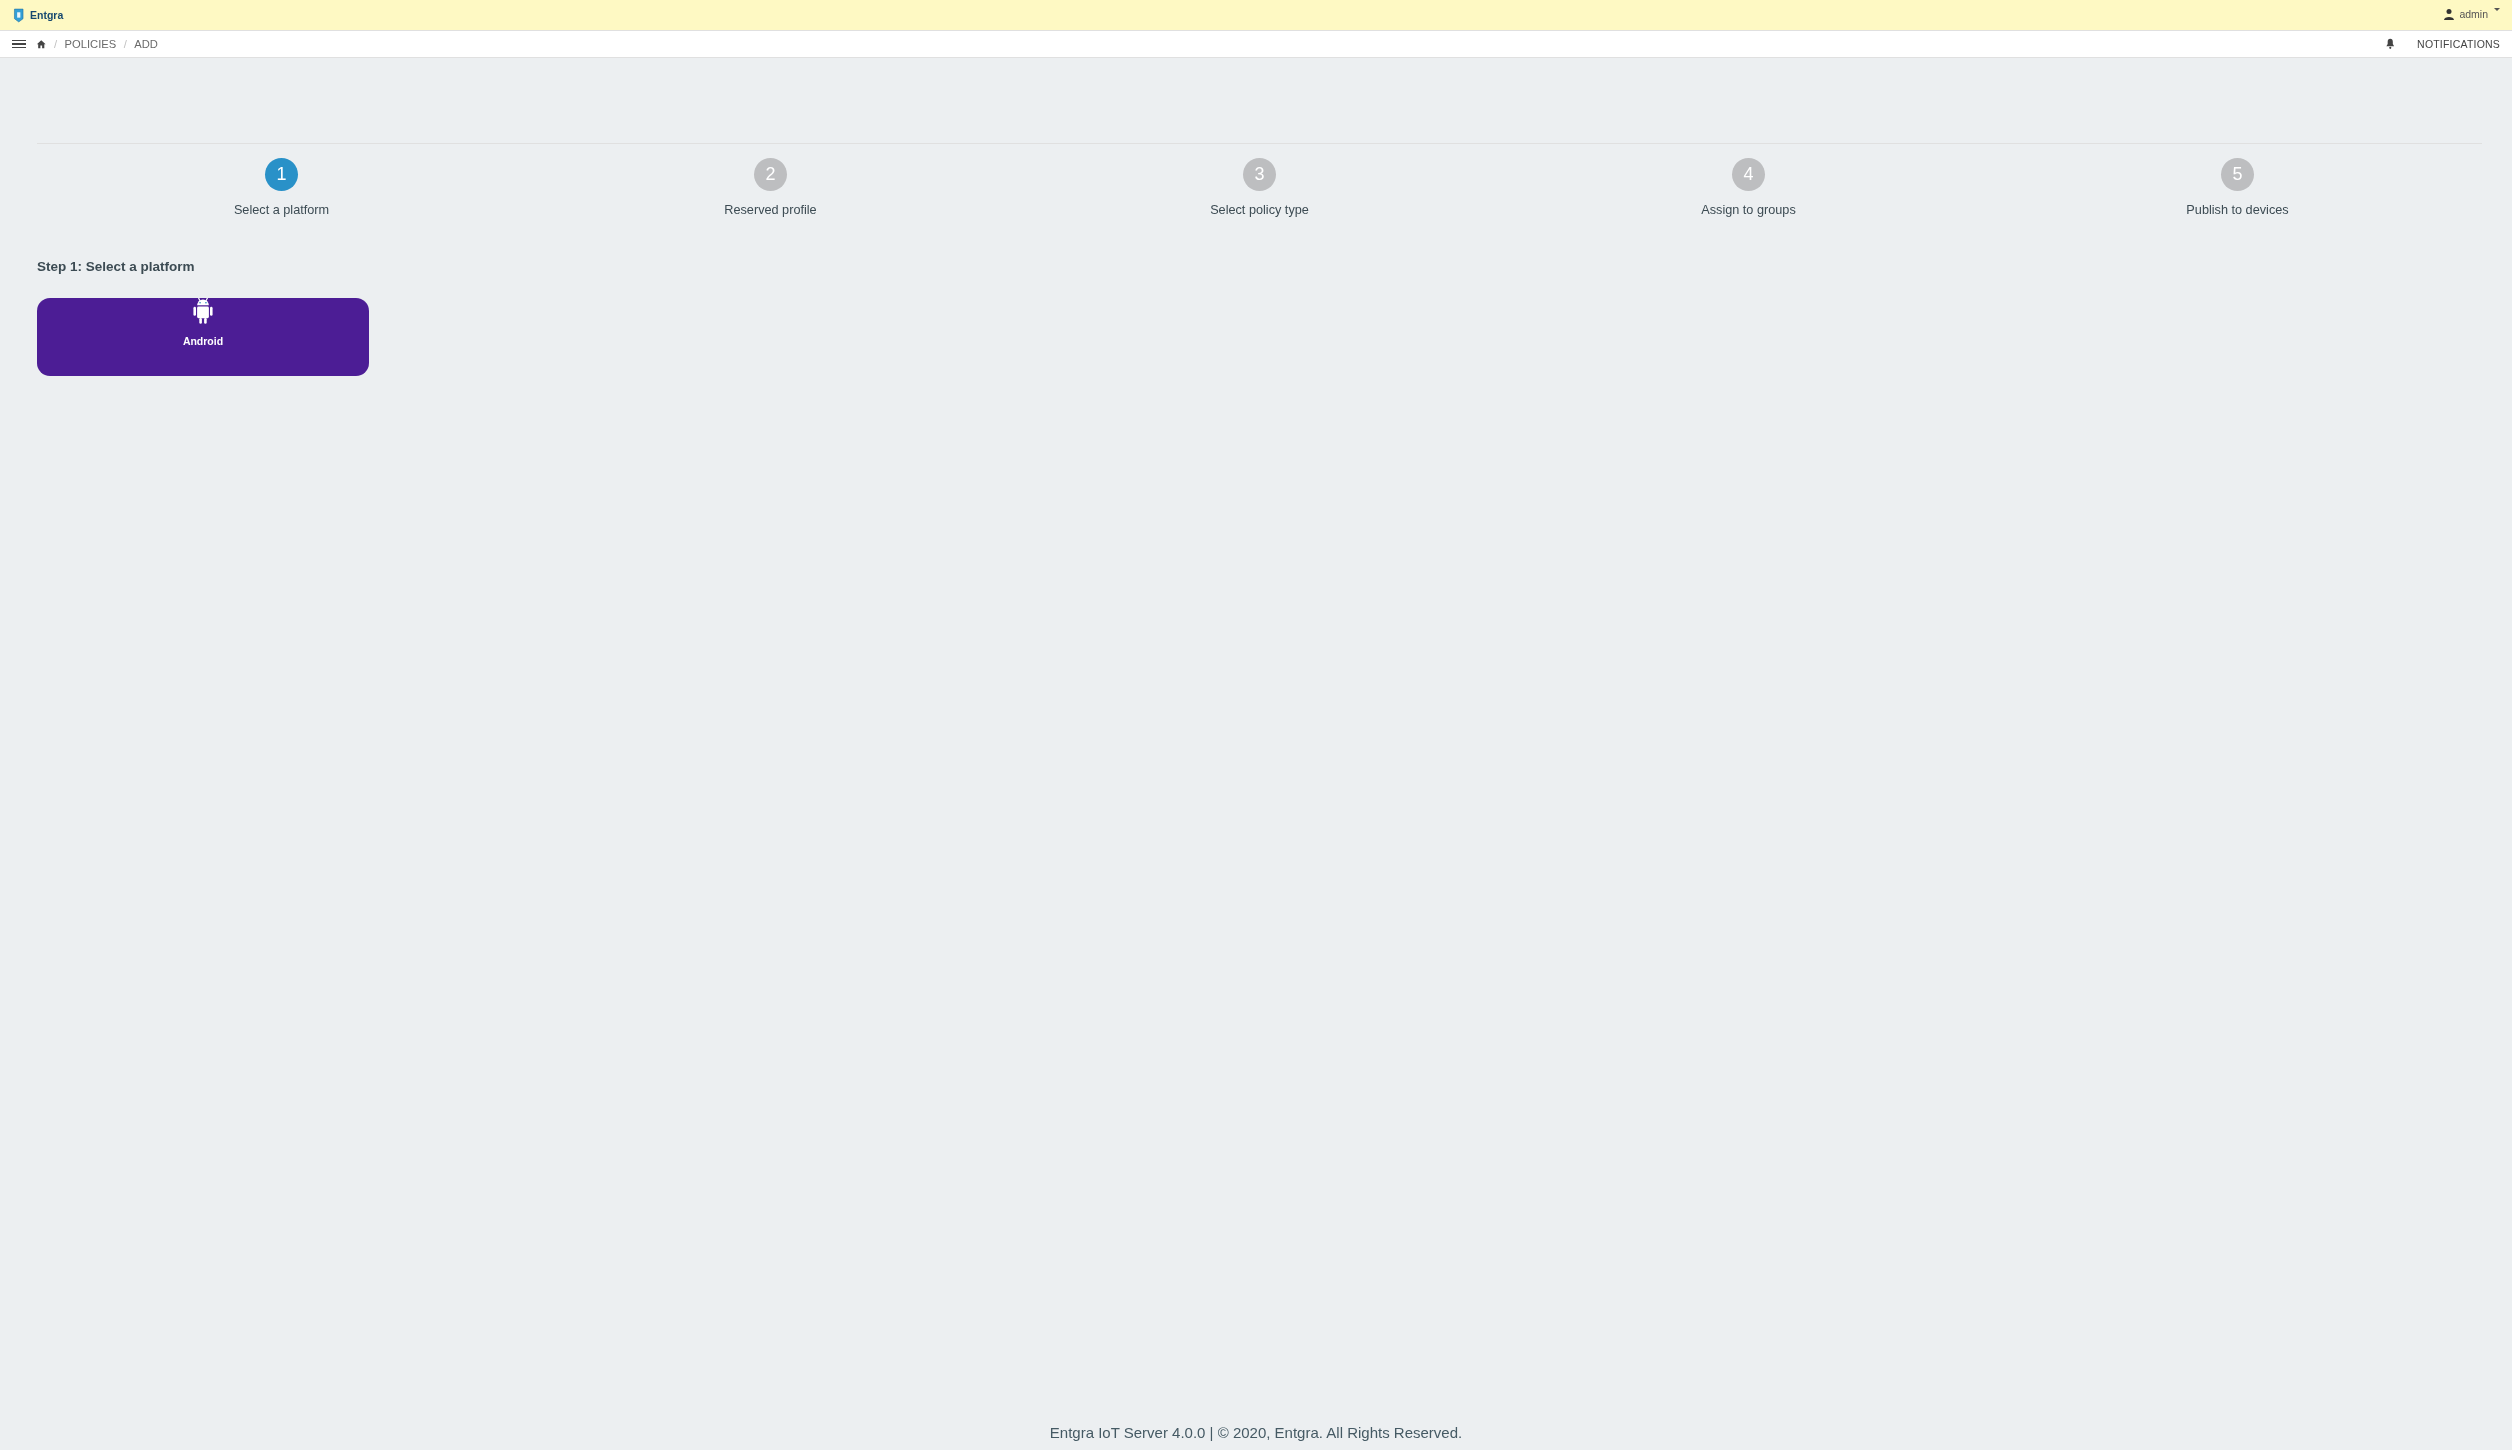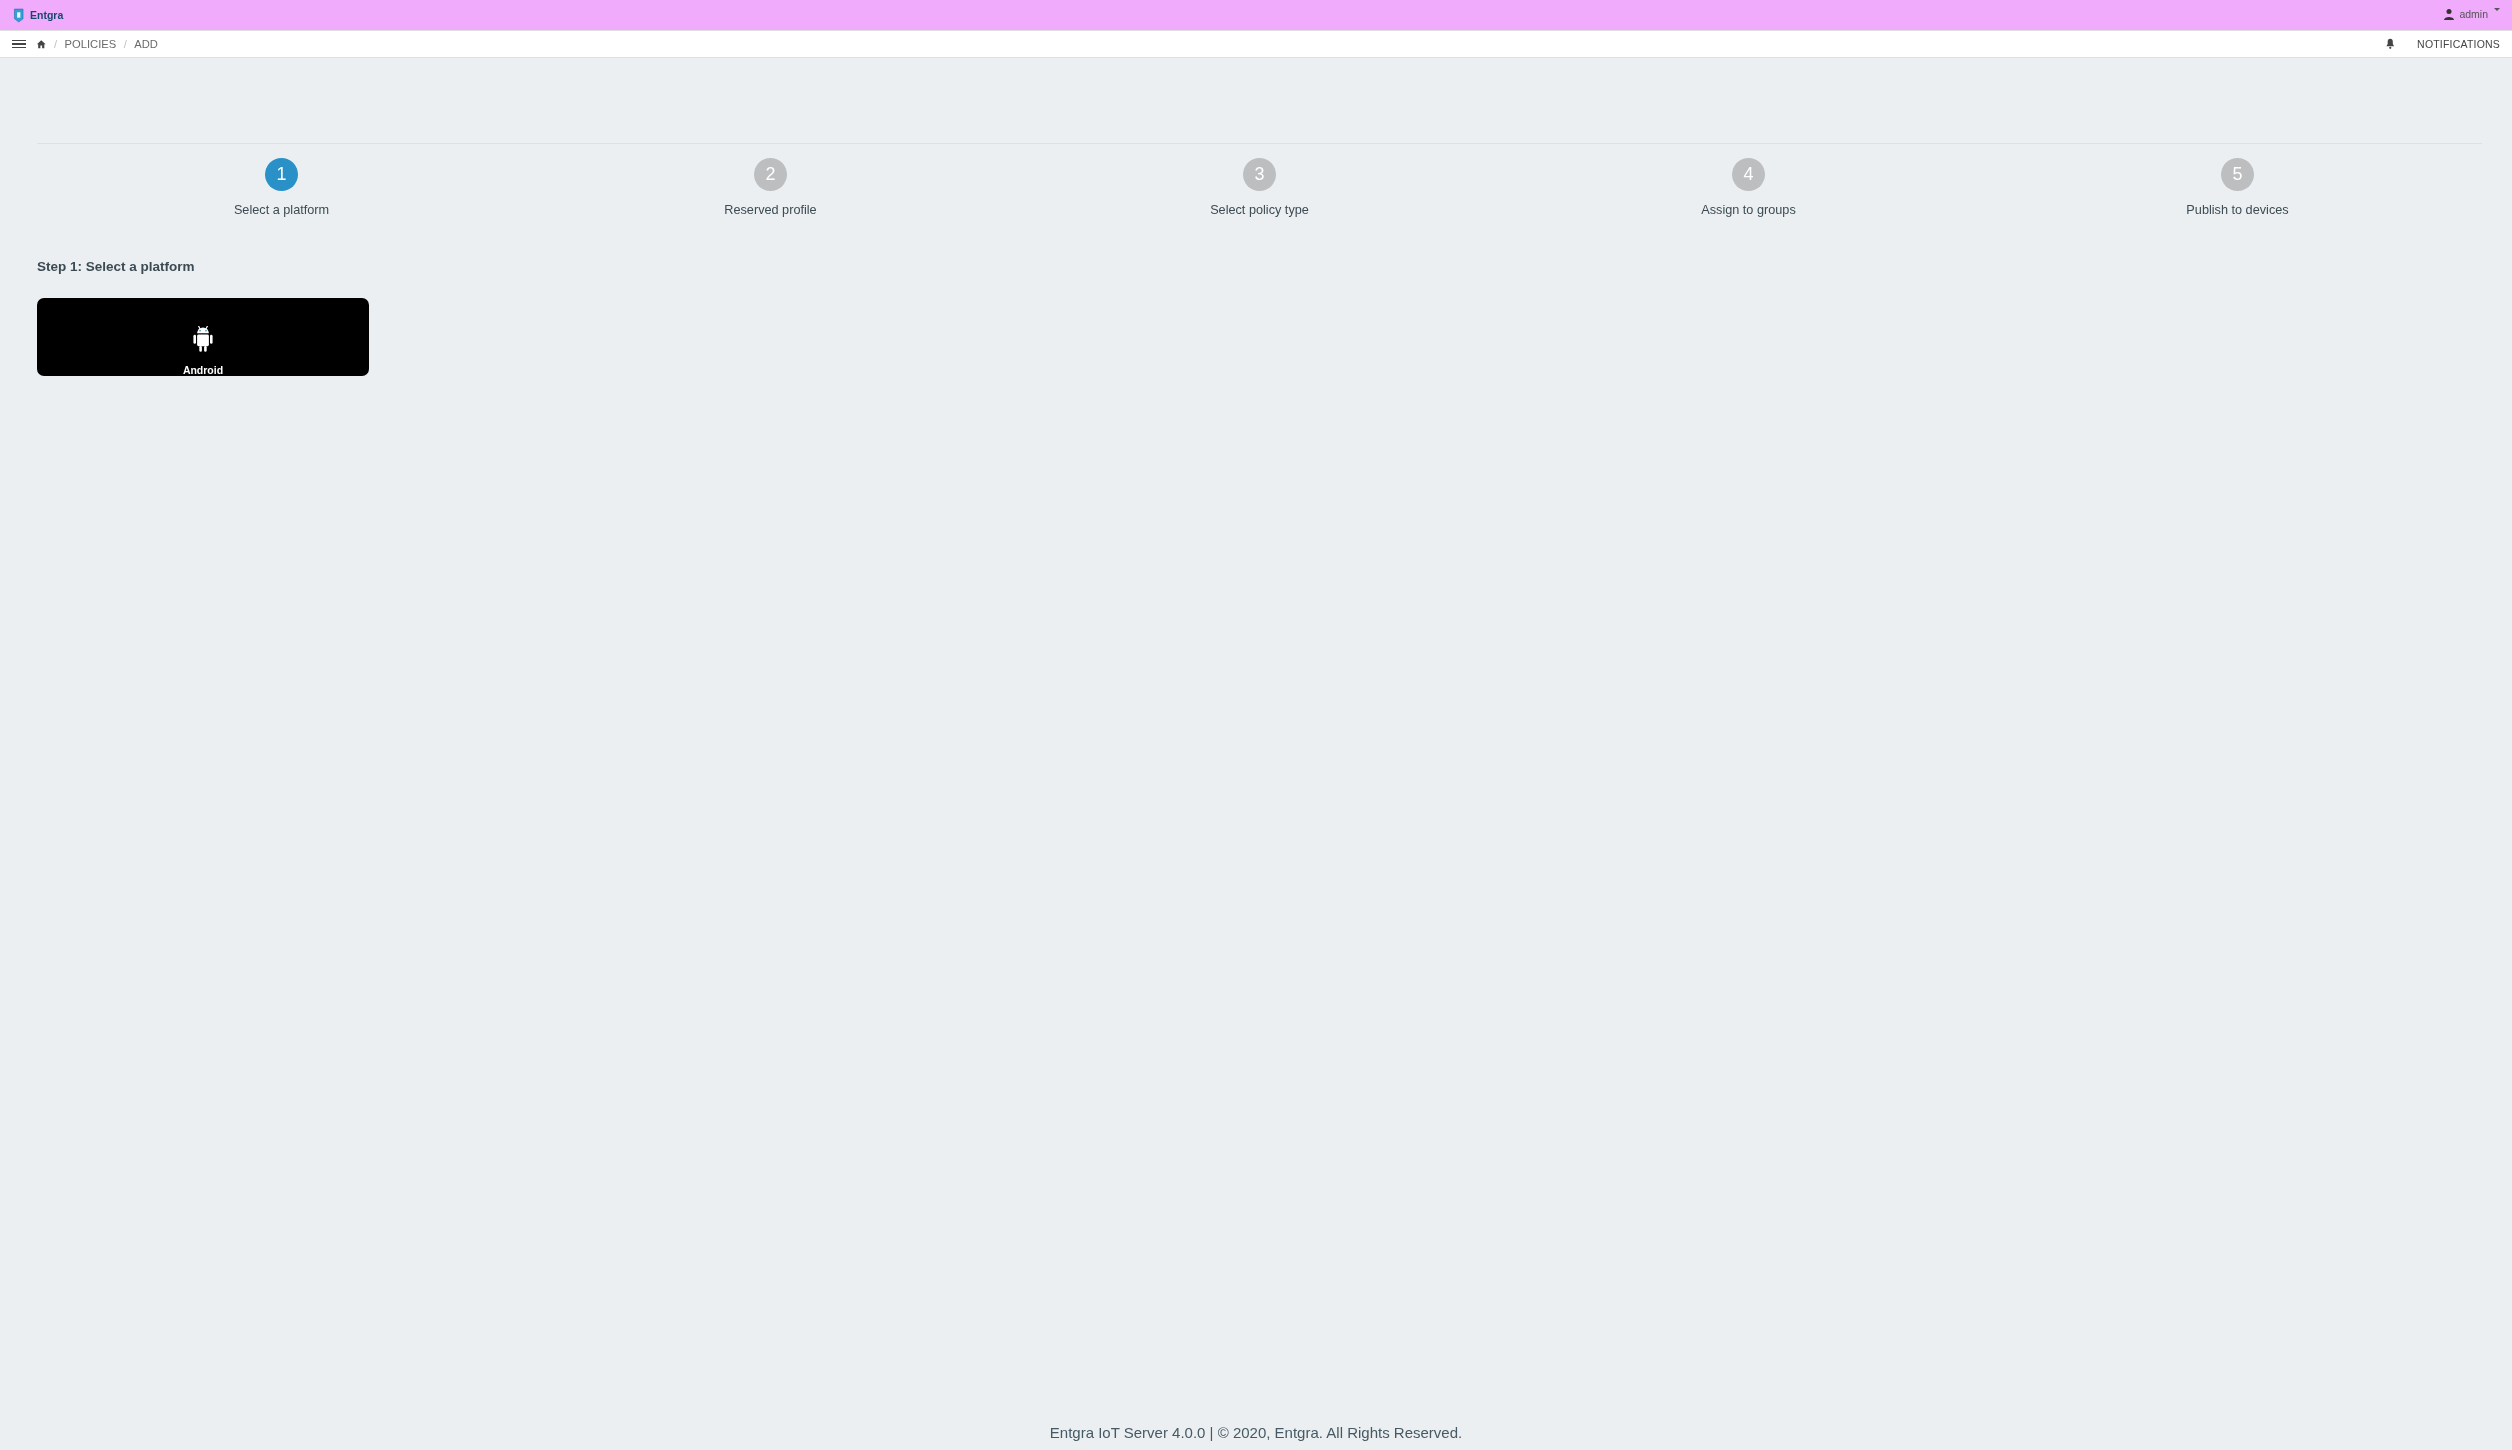--- a/index.html
+++ b/index.html
@@ -8,21 +8,21 @@
       padding: 0;
     }
     body {
       font-family: "Helvetica Neue", Helvetica, Arial, sans-serif;
       background: #eceff1;
       color: #37474f;
       font-size: 10.5px;
     }
     
     .topbar {
-      background: #f0abfc;
+      background: #fef9c3;
       border-bottom: 0.7px solid #e0e0e0;
       height: 31px;
       display: flex;
       align-items: center;
       justify-content: space-between;
       padding: 0 12px;
     }
     .brand {
       display: flex;
       align-items: center;
@@ -149,29 +149,29 @@
       font-size: 13.5px;
       color: #3c4b53;
       font-weight: 700;
     }
     .platform-grid {
       margin-top: 24px;
     }
     .platform-card {
       width: 332px;
       height: 78px;
-      background: #000000;
+      background: #4c1d95;
       color: #ffffff;
       display:flex;
       flex-direction: column;
       align-items:center;
-      justify-content:flex-end;
+      justify-content:flex-start;
       cursor:pointer;
       gap:7.5px;
-      border-radius: 7px;
+      border-radius: 13px;
     }
     .platform-card .android-icon svg { width: 24px; height: 28px; fill:#fff; }
     .platform-card .platform-label {
       font-size: 10.5px;
       font-weight: 600;
     }
     
     .footer {
       position: fixed;
       bottom: 0;

